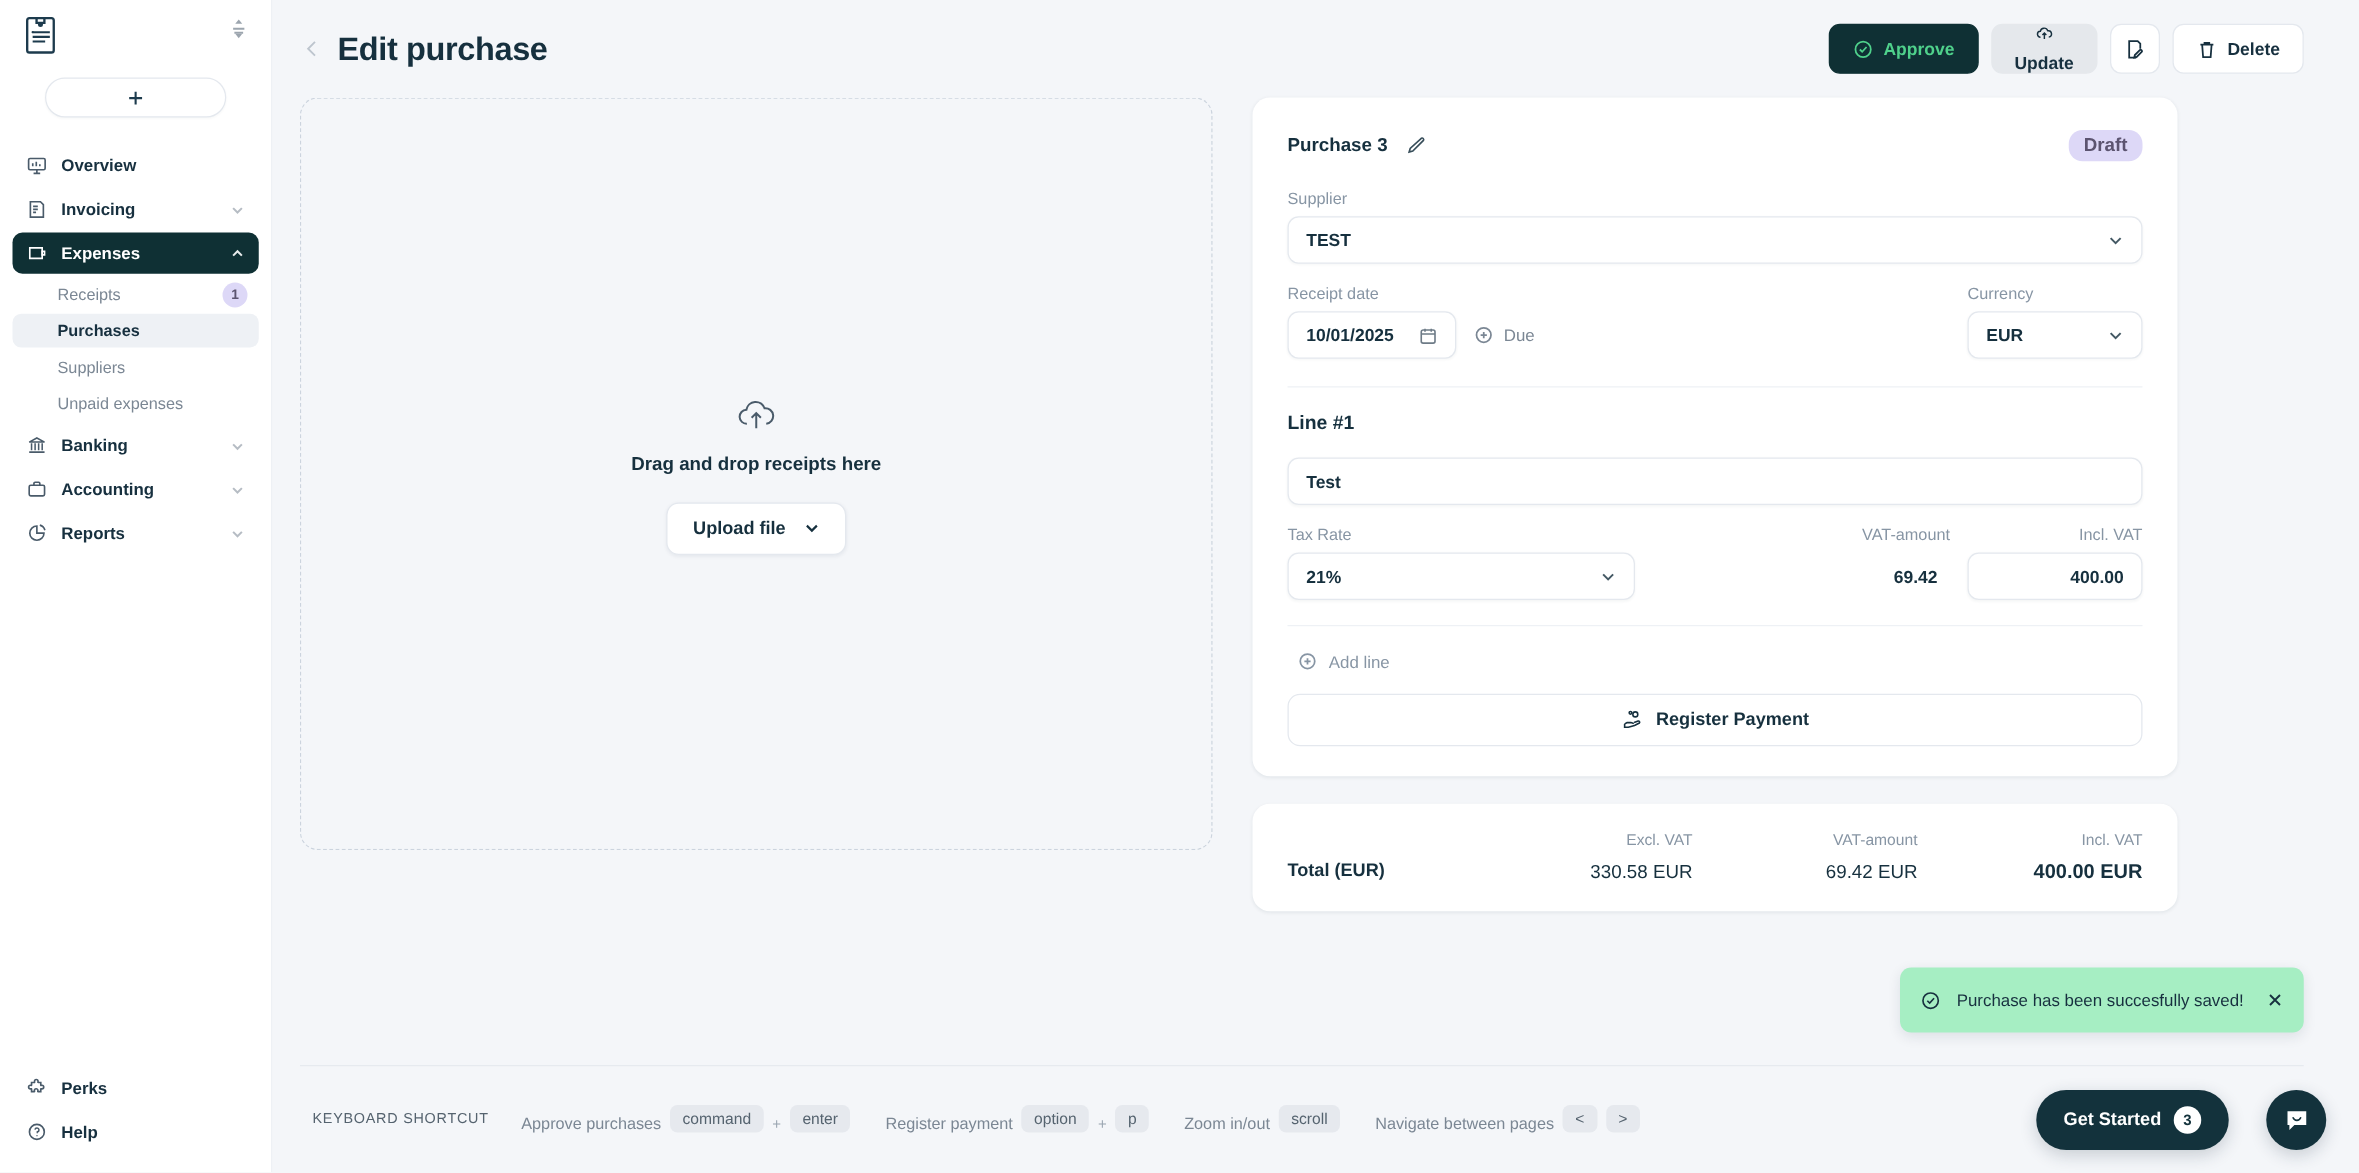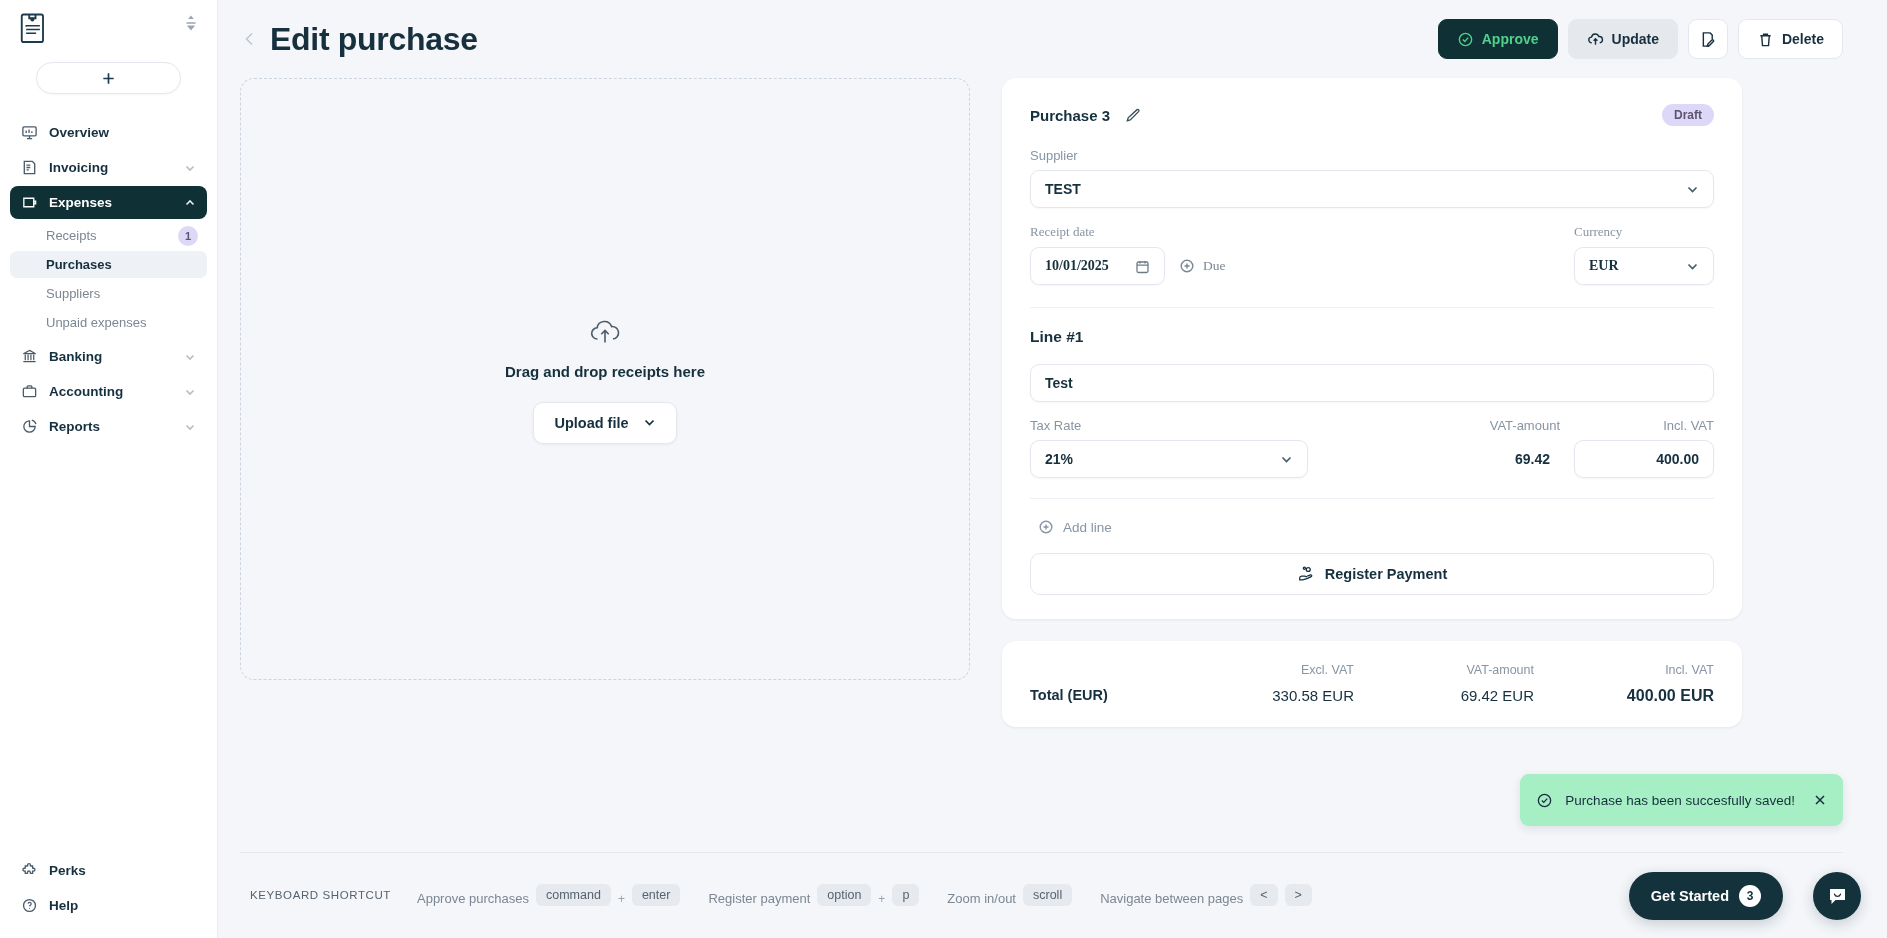--- a/index.html
+++ b/index.html
@@ -65,30 +65,30 @@
 
   .sb-bottom { margin-top: auto; padding-bottom: 16px; }
 
   
   .main { flex: 1; height: 938px; position: relative; background: #f4f6f9;
           display: flex; flex-direction: column; }
 
   .topbar { height: 78px; display: flex; align-items: center;
             padding: 0 44px 0 22px; flex: 0 0 78px; }
   .back-chev { width: 20px; height: 20px; cursor: pointer; opacity: .5; margin-right: 10px;}
-  .page-title { font-size: 32px; font-weight: 700; letter-spacing: -.3px; color: #16303e; }
+  .page-title { font-size: 26px; font-weight: 700; letter-spacing: -.3px; color: #16303e; }
   .topbar-actions { margin-left: auto; display: flex; align-items: center; gap: 10px; }
 
   .btn { height: 40px; border-radius: 9px; display: flex; align-items: center;
          justify-content: center; gap: 8px; padding: 0 18px; cursor: pointer;
          font-size: 14px; font-weight: 700; border: 1px solid transparent; }
   .btn svg { width: 17px; height: 17px; }
   .btn-approve { background: #0f3034; color: #4fd18b; border-color: #0f3034; }
   .btn-approve svg { stroke: #4fd18b; }
-  .btn-update { background: #e5e8ec; color: #17303f; border-color: #e5e8ec; }
+  .btn-update { background: #e5e8ec; color: #17303f; border-color: #e5e8ec; flex-direction: column; }
   .btn-update svg { stroke: #17303f; }
   .btn-icon { background: #fff; border-color: #e4e8ee; width: 40px; padding: 0; }
   .btn-icon svg { stroke: #17303f; }
   .btn-delete { background: #fff; color: #17303f; border-color: #e4e8ee; }
   .btn-delete svg { stroke: #17303f; }
 
   .content { flex: 1; display: flex; padding: 0 44px 0 22px; gap: 32px;
              align-items: flex-start; }
 
   
@@ -109,35 +109,35 @@
 
   
   .right-col { flex: 1; display: flex; flex-direction: column; gap: 22px; max-width: 740px; }
   .card { background: #fff; border-radius: 14px; box-shadow: 0 1px 3px rgba(20,40,60,.07);
           padding: 26px 28px 24px 28px; }
 
   .card-head { display: flex; align-items: center; gap: 14px; margin-bottom: 22px; }
   .card-title { font-size: 15px; font-weight: 700; color: #16303e; }
   .edit-name-icon { width: 17px; height: 17px; cursor: pointer; opacity: .85; }
   .status-badge { margin-left: auto; background: #ddd8f7; color: #5c5470;
-                  font-size: 12px; font-weight: 700; border-radius: 11px;
+                  font-size: 15px; font-weight: 700; border-radius: 11px;
                   padding: 4px 12px; }
 
   .field-label { font-size: 13px; color: #8795a4; margin-bottom: 7px; font-weight: 400; }
   .input {
     height: 38px; border: 1px solid #e4e8ee; border-radius: 9px; background: #fff;
     display: flex; align-items: center; padding: 0 14px; font-size: 14px;
     font-weight: 700; color: #16303e; cursor: text;
     box-shadow: 0 1px 2px rgba(20,40,60,.04);
   }
   .input .val { flex: 1; }
   .input .chev-dn { width: 13px; height: 13px; opacity: .8; }
   .select { cursor: pointer; }
 
-  .row { display: flex; align-items: flex-start; gap: 0; font-family: Liberation Serif, serif; }
+  .row { display: flex; align-items: flex-start; gap: 0; }
   .row-date { display: flex; align-items: center; gap: 14px; }
   .date-input { width: 135px; }
   .date-input .cal-icon { width: 15px; height: 15px; opacity: .8; }
   .due-btn { display: flex; align-items: center; gap: 8px; font-size: 13.5px;
              color: #7b8794; cursor: pointer; }
   .due-btn svg { width: 16px; height: 16px; }
   .cur-wrap { margin-left: auto; width: 140px; }
   .cur-wrap .field-label { text-align: left; }
 
   .divider { height: 1px; background: #eef1f5; margin: 22px 0 20px 0; }

